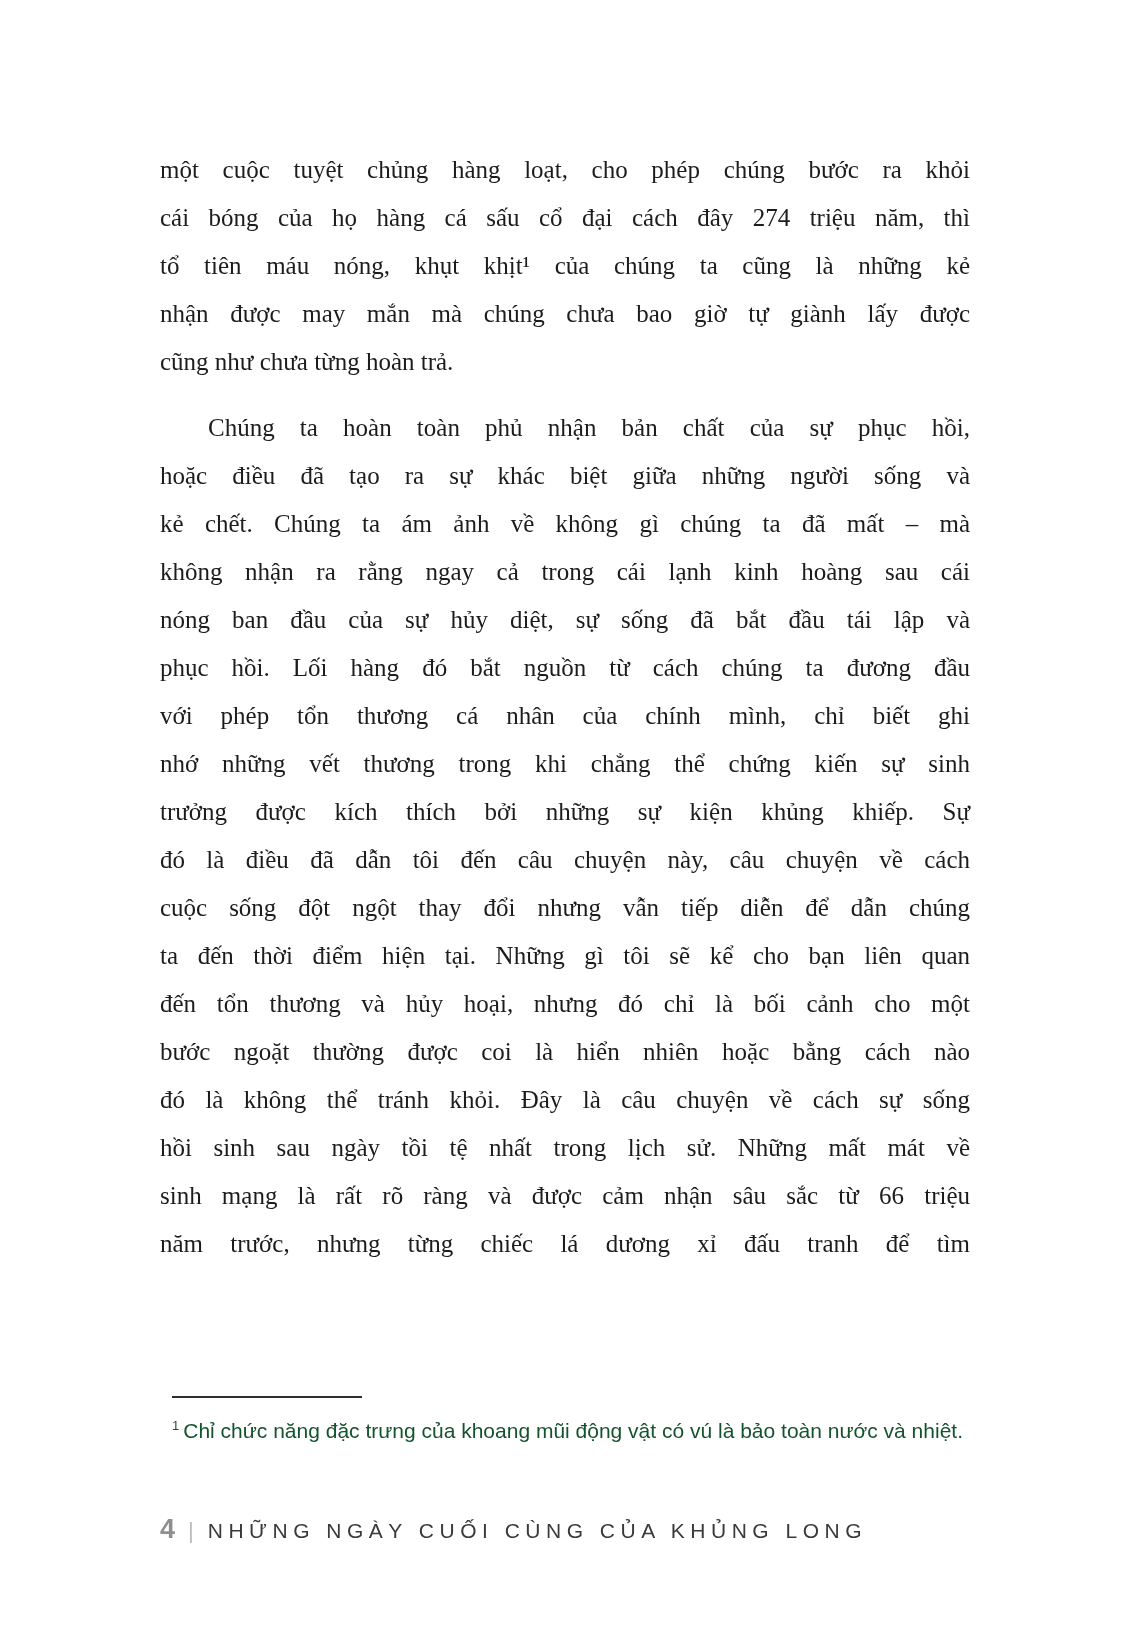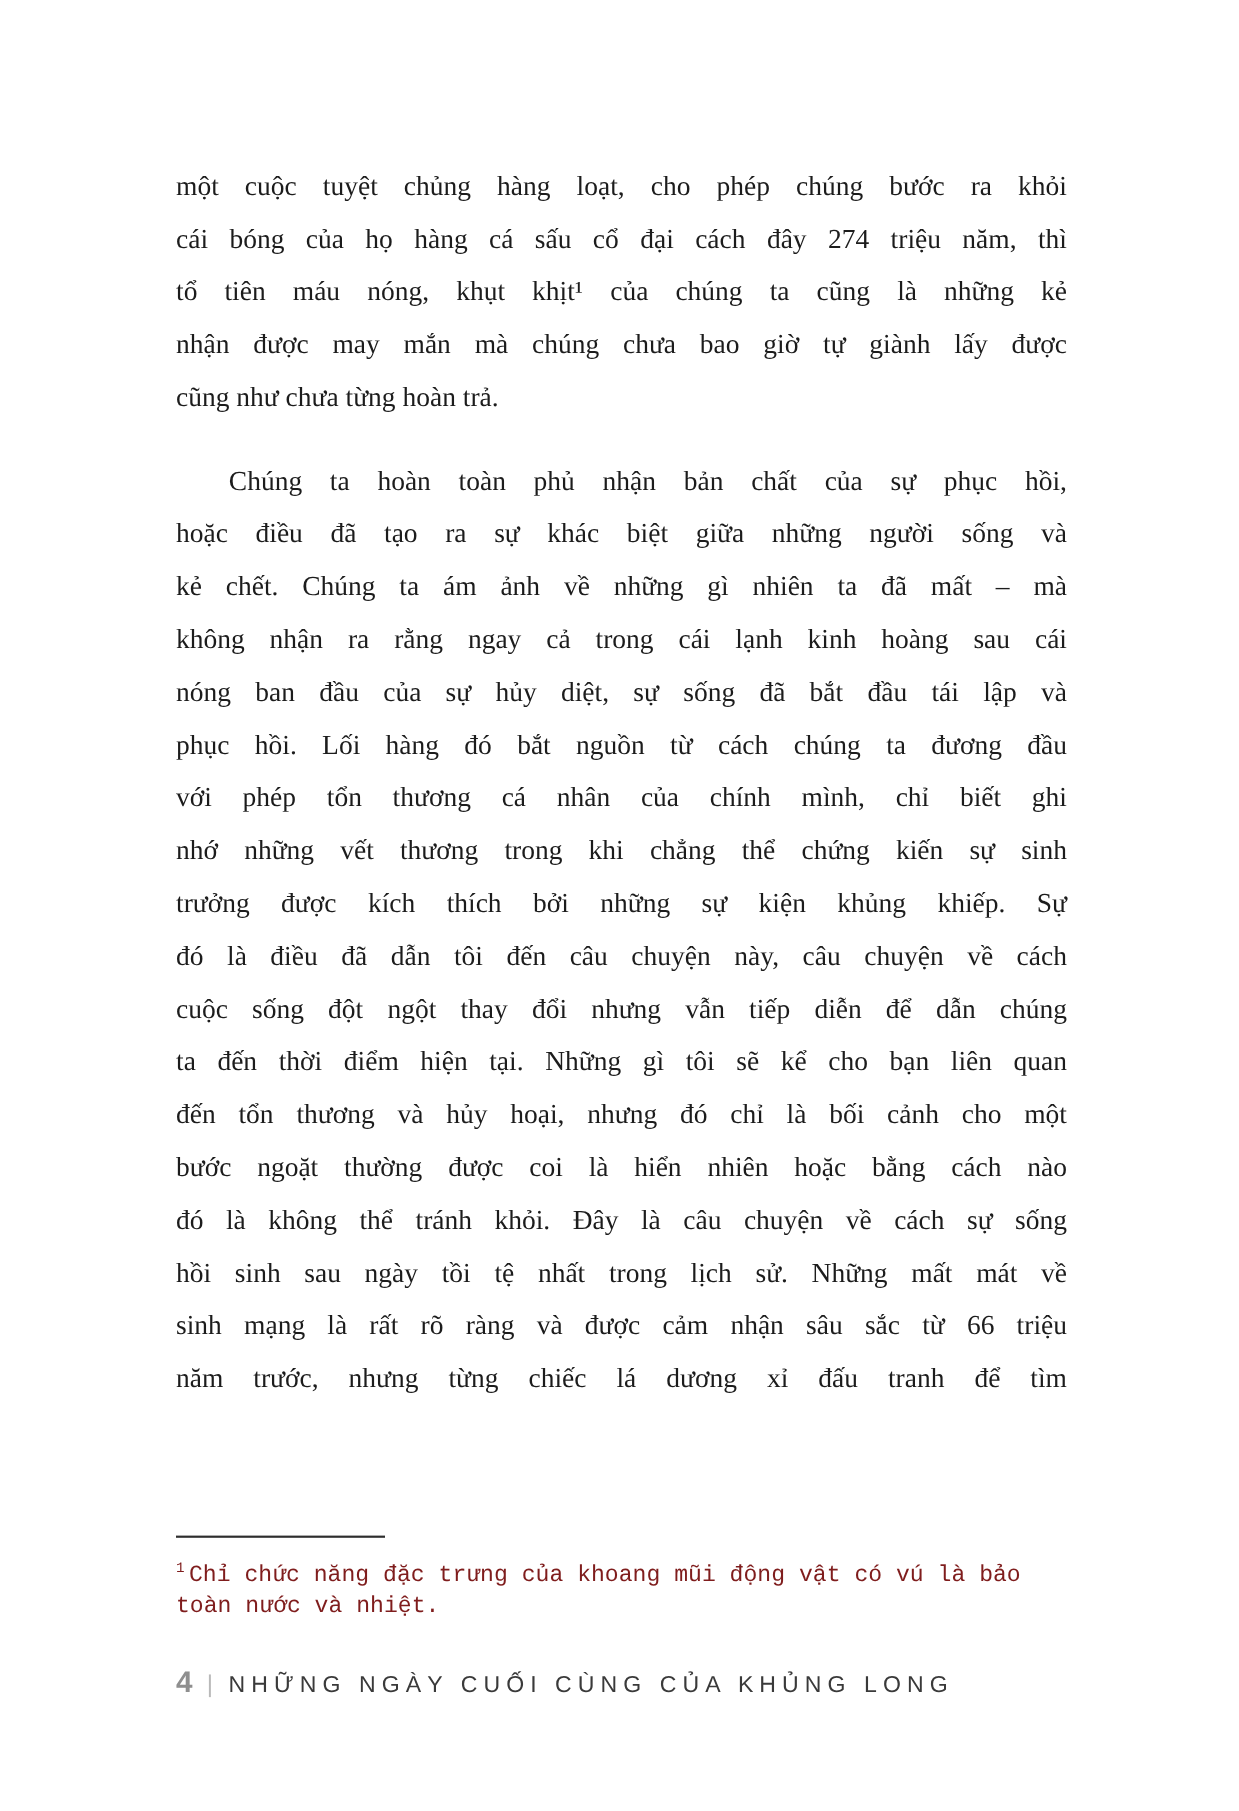--- a/index.html
+++ b/index.html
@@ -20,39 +20,39 @@
     position: absolute;
     left: 160px;
     top: 146px;
     width: 810px;
     color: #1c1c1c;
   }
   .para {
     font-size: 25px;
     line-height: 48px;
   }
-  .para + .para { margin-top: 28px; }
+  .para + .para { margin-top: 18px; }
   .line {
     text-align: justify;
     text-align-last: justify;
     white-space: normal;
   }
   .line.last {
     text-align-last: left;
   }
   .line.indent {
     padding-left: 48px;
   }
   .footnote {
     position: absolute;
-    left: 160px;
+    left: 172px;
     top: 1396px;
     width: 810px;
-    font-family: Liberation Mono, monospace;
-    color: #7f1d1d;
+    font-family: Liberation Sans, sans-serif;
+    color: #14532d;
   }
   .footnote-rule {
     width: 190px;
     height: 0;
     border-top: 2px solid #2e2e2e;
     margin-bottom: 14px;
   }
   .footnote-text {
     font-size: 21px;
     line-height: 28px;
@@ -99,21 +99,21 @@
       <div class="line">một cuộc tuyệt chủng hàng loạt, cho phép chúng bước ra khỏi</div>
       <div class="line">cái bóng của họ hàng cá sấu cổ đại cách đây 274 triệu năm, thì</div>
       <div class="line">tổ tiên máu nóng, khụt khịt¹ của chúng ta cũng là những kẻ</div>
       <div class="line">nhận được may mắn mà chúng chưa bao giờ tự giành lấy được</div>
       <div class="line last">cũng như chưa từng hoàn trả.</div>
     </div>
 
     <div class="para">
       <div class="line indent">Chúng ta hoàn toàn phủ nhận bản chất của sự phục hồi,</div>
       <div class="line">hoặc điều đã tạo ra sự khác biệt giữa những người sống và</div>
-      <div class="line">kẻ chết. Chúng ta ám ảnh về những gì nhiên ta đã mất – mà</div>
+      <div class="line">kẻ chết. Chúng ta ám ảnh về không gì chúng ta đã mất – mà</div>
       <div class="line">không nhận ra rằng ngay cả trong cái lạnh kinh hoàng sau cái</div>
       <div class="line">nóng ban đầu của sự hủy diệt, sự sống đã bắt đầu tái lập và</div>
       <div class="line">phục hồi. Lối hàng đó bắt nguồn từ cách chúng ta đương đầu</div>
       <div class="line">với phép tổn thương cá nhân của chính mình, chỉ biết ghi</div>
       <div class="line">nhớ những vết thương trong khi chẳng thể chứng kiến sự sinh</div>
       <div class="line">trưởng được kích thích bởi những sự kiện khủng khiếp. Sự</div>
       <div class="line">đó là điều đã dẫn tôi đến câu chuyện này, câu chuyện về cách</div>
       <div class="line">cuộc sống đột ngột thay đổi nhưng vẫn tiếp diễn để dẫn chúng</div>
       <div class="line">ta đến thời điểm hiện tại. Những gì tôi sẽ kể cho bạn liên quan</div>
       <div class="line">đến tổn thương và hủy hoại, nhưng đó chỉ là bối cảnh cho một</div>

